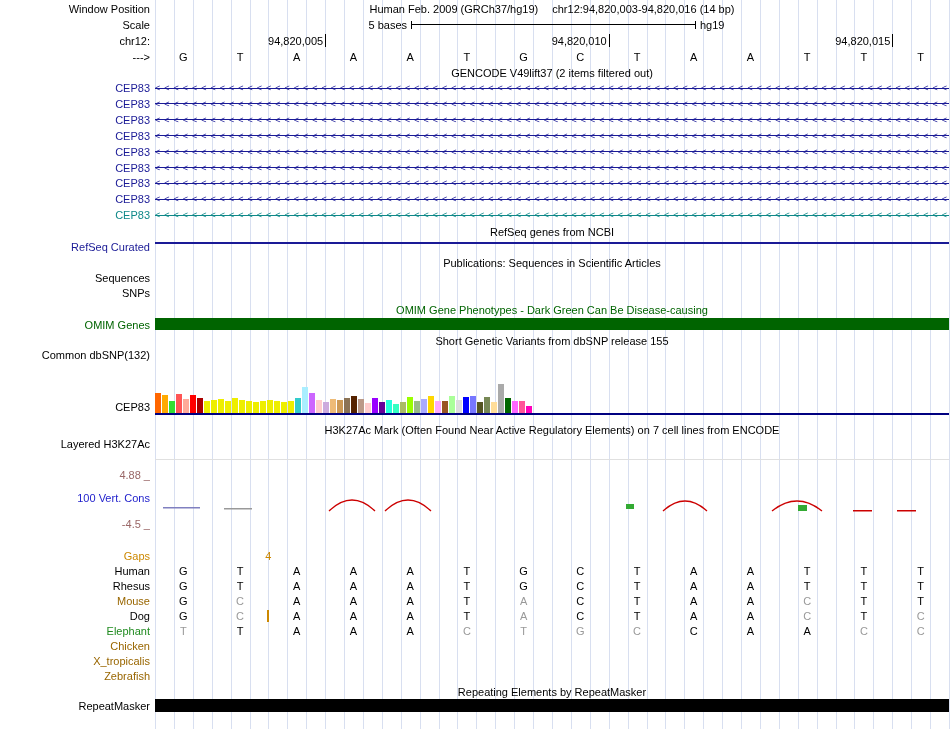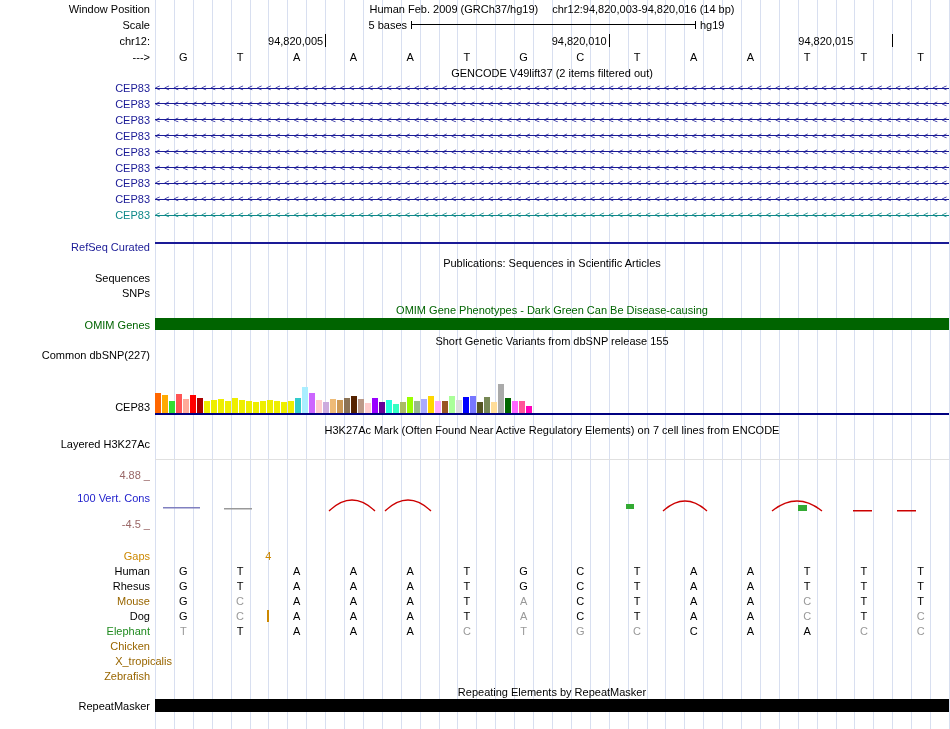--- a/index.html
+++ b/index.html
@@ -32,33 +32,34 @@
   <div class="ruler">
       <div class="ruler-line"></div>
     </div>
   <div class="hg">hg19</div>
 
   <div class="lbl" style="top:34px">chr12:</div>
   <div class="lbl" style="top:50px">---&gt;</div>
 
   <div class="ctr" style="top:66px">GENCODE V49lift37 (2 items filtered out)</div>
 
+  <div class="ctr" style="top:225px">RefSeq genes from NCBI</div>
   <div class="lbl" style="top: 240px; color: rgb(26, 26, 150);">RefSeq Curated</div>
   <div class="hline" style="top: 242px; height: 2px; background: rgb(26, 26, 150);"></div>
 
   <div class="ctr" style="top:256px">Publications: Sequences in Scientific Articles</div>
   <div class="lbl" style="top:271px">Sequences</div>
   <div class="lbl" style="top:286px">SNPs</div>
 
   <div class="ctr" style="top: 303px; color: rgb(0, 100, 0);">OMIM Gene Phenotypes - Dark Green Can Be Disease-causing</div>
   <div class="hline" style="top: 318px; height: 12px; background: rgb(0, 100, 0);"></div>
   <div class="lbl" style="top: 318px; color: rgb(0, 100, 0);">OMIM Genes</div>
 
   <div class="ctr" style="top:334px">Short Genetic Variants from dbSNP release 155</div>
-  <div class="lbl" style="top:348px">Common dbSNP(227)</div>
+  <div class="lbl" style="top:348px">Common dbSNP(132)</div>
 
   <div class="lbl" style="top:400px">CEP83</div>
   <div class="hline" style="top: 413px; height: 2px; background: rgb(0, 0, 128);"></div>
 
   <div class="ctr" style="top:423px">H3K27Ac Mark (Often Found Near Active Regulatory Elements) on 7 cell lines from ENCODE</div>
   <div class="lbl" style="top:437px">Layered H3K27Ac</div>
   <div class="hline" style="top: 459px; height: 1px; background: rgb(224, 224, 224);"></div>
 
   <div class="lbl" style="top: 468px; color: rgb(153, 102, 102);">4.88 _</div>
   <div class="lbl" style="top: 491px; color: rgb(34, 34, 204);">100 Vert. Cons</div>
@@ -110,21 +111,21 @@
     <div class="grid" style="left: 873.381px; background: rgb(216, 223, 240);"></div>
     <div class="grid" style="left: 892.286px; background: rgb(216, 223, 240);"></div>
     <div class="grid" style="left: 911.19px; background: rgb(216, 223, 240);"></div>
     <div class="grid" style="left: 930.095px; background: rgb(216, 223, 240);"></div>
     <div class="grid" style="left: 949px; background: rgb(216, 223, 240);"></div>
     <div style="position: absolute; left: 325.143px; top: 34px; width: 1px; height: 13px; background: rgb(0, 0, 0);"></div>
     <div style="position: absolute; left: 231.143px; top: 34px; width: 92px; text-align: right; height: 14px; line-height: 14px;">94,820,005</div>
     <div style="position: absolute; left: 608.714px; top: 34px; width: 1px; height: 13px; background: rgb(0, 0, 0);"></div>
     <div style="position: absolute; left: 514.714px; top: 34px; width: 92px; text-align: right; height: 14px; line-height: 14px;">94,820,010</div>
     <div style="position: absolute; left: 892.286px; top: 34px; width: 1px; height: 13px; background: rgb(0, 0, 0);"></div>
-    <div style="position: absolute; left: 798.286px; top: 34px; width: 92px; text-align: left; height: 14px; line-height: 14px;">94,820,015</div>
+    <div style="position: absolute; left: 798.286px; top: 34px; width: 92px; text-align: right; height: 14px; line-height: 14px;">94,820,015</div>
     <div class="bl" style="left: 173.357px; top: 50px;">G</div>
     <div class="bl" style="left: 230.071px; top: 50px;">T</div>
     <div class="bl" style="left: 286.786px; top: 50px;">A</div>
     <div class="bl" style="left: 343.5px; top: 50px;">A</div>
     <div class="bl" style="left: 400.214px; top: 50px;">A</div>
     <div class="bl" style="left: 456.929px; top: 50px;">T</div>
     <div class="bl" style="left: 513.643px; top: 50px;">G</div>
     <div class="bl" style="left: 570.357px; top: 50px;">C</div>
     <div class="bl" style="left: 627.071px; top: 50px;">T</div>
     <div class="bl" style="left: 683.786px; top: 50px;">A</div>
@@ -297,15 +298,15 @@
     <div class="bl" style="left: 456.929px; top: 624px; color: rgb(153, 153, 153);">C</div>
     <div class="bl" style="left: 513.643px; top: 624px; color: rgb(153, 153, 153);">T</div>
     <div class="bl" style="left: 570.357px; top: 624px; color: rgb(153, 153, 153);">G</div>
     <div class="bl" style="left: 627.071px; top: 624px; color: rgb(153, 153, 153);">C</div>
     <div class="bl" style="left: 683.786px; top: 624px; color: rgb(0, 0, 0);">C</div>
     <div class="bl" style="left: 740.5px; top: 624px; color: rgb(0, 0, 0);">A</div>
     <div class="bl" style="left: 797.214px; top: 624px; color: rgb(0, 0, 0);">A</div>
     <div class="bl" style="left: 853.929px; top: 624px; color: rgb(153, 153, 153);">C</div>
     <div class="bl" style="left: 910.643px; top: 624px; color: rgb(153, 153, 153);">C</div>
     <div class="lbl" style="top: 639px; color: rgb(153, 102, 0);">Chicken</div>
-    <div class="lbl" style="top: 654px; color: rgb(153, 102, 0); margin-left: 22px;">X_tropicalis</div>
+    <div class="lbl" style="top: 654px; color: rgb(153, 102, 0);">X_tropicalis</div>
     <div class="lbl" style="top: 669px; color: rgb(153, 102, 0);">Zebrafish</div>
   </div>
 
 </body></html>

